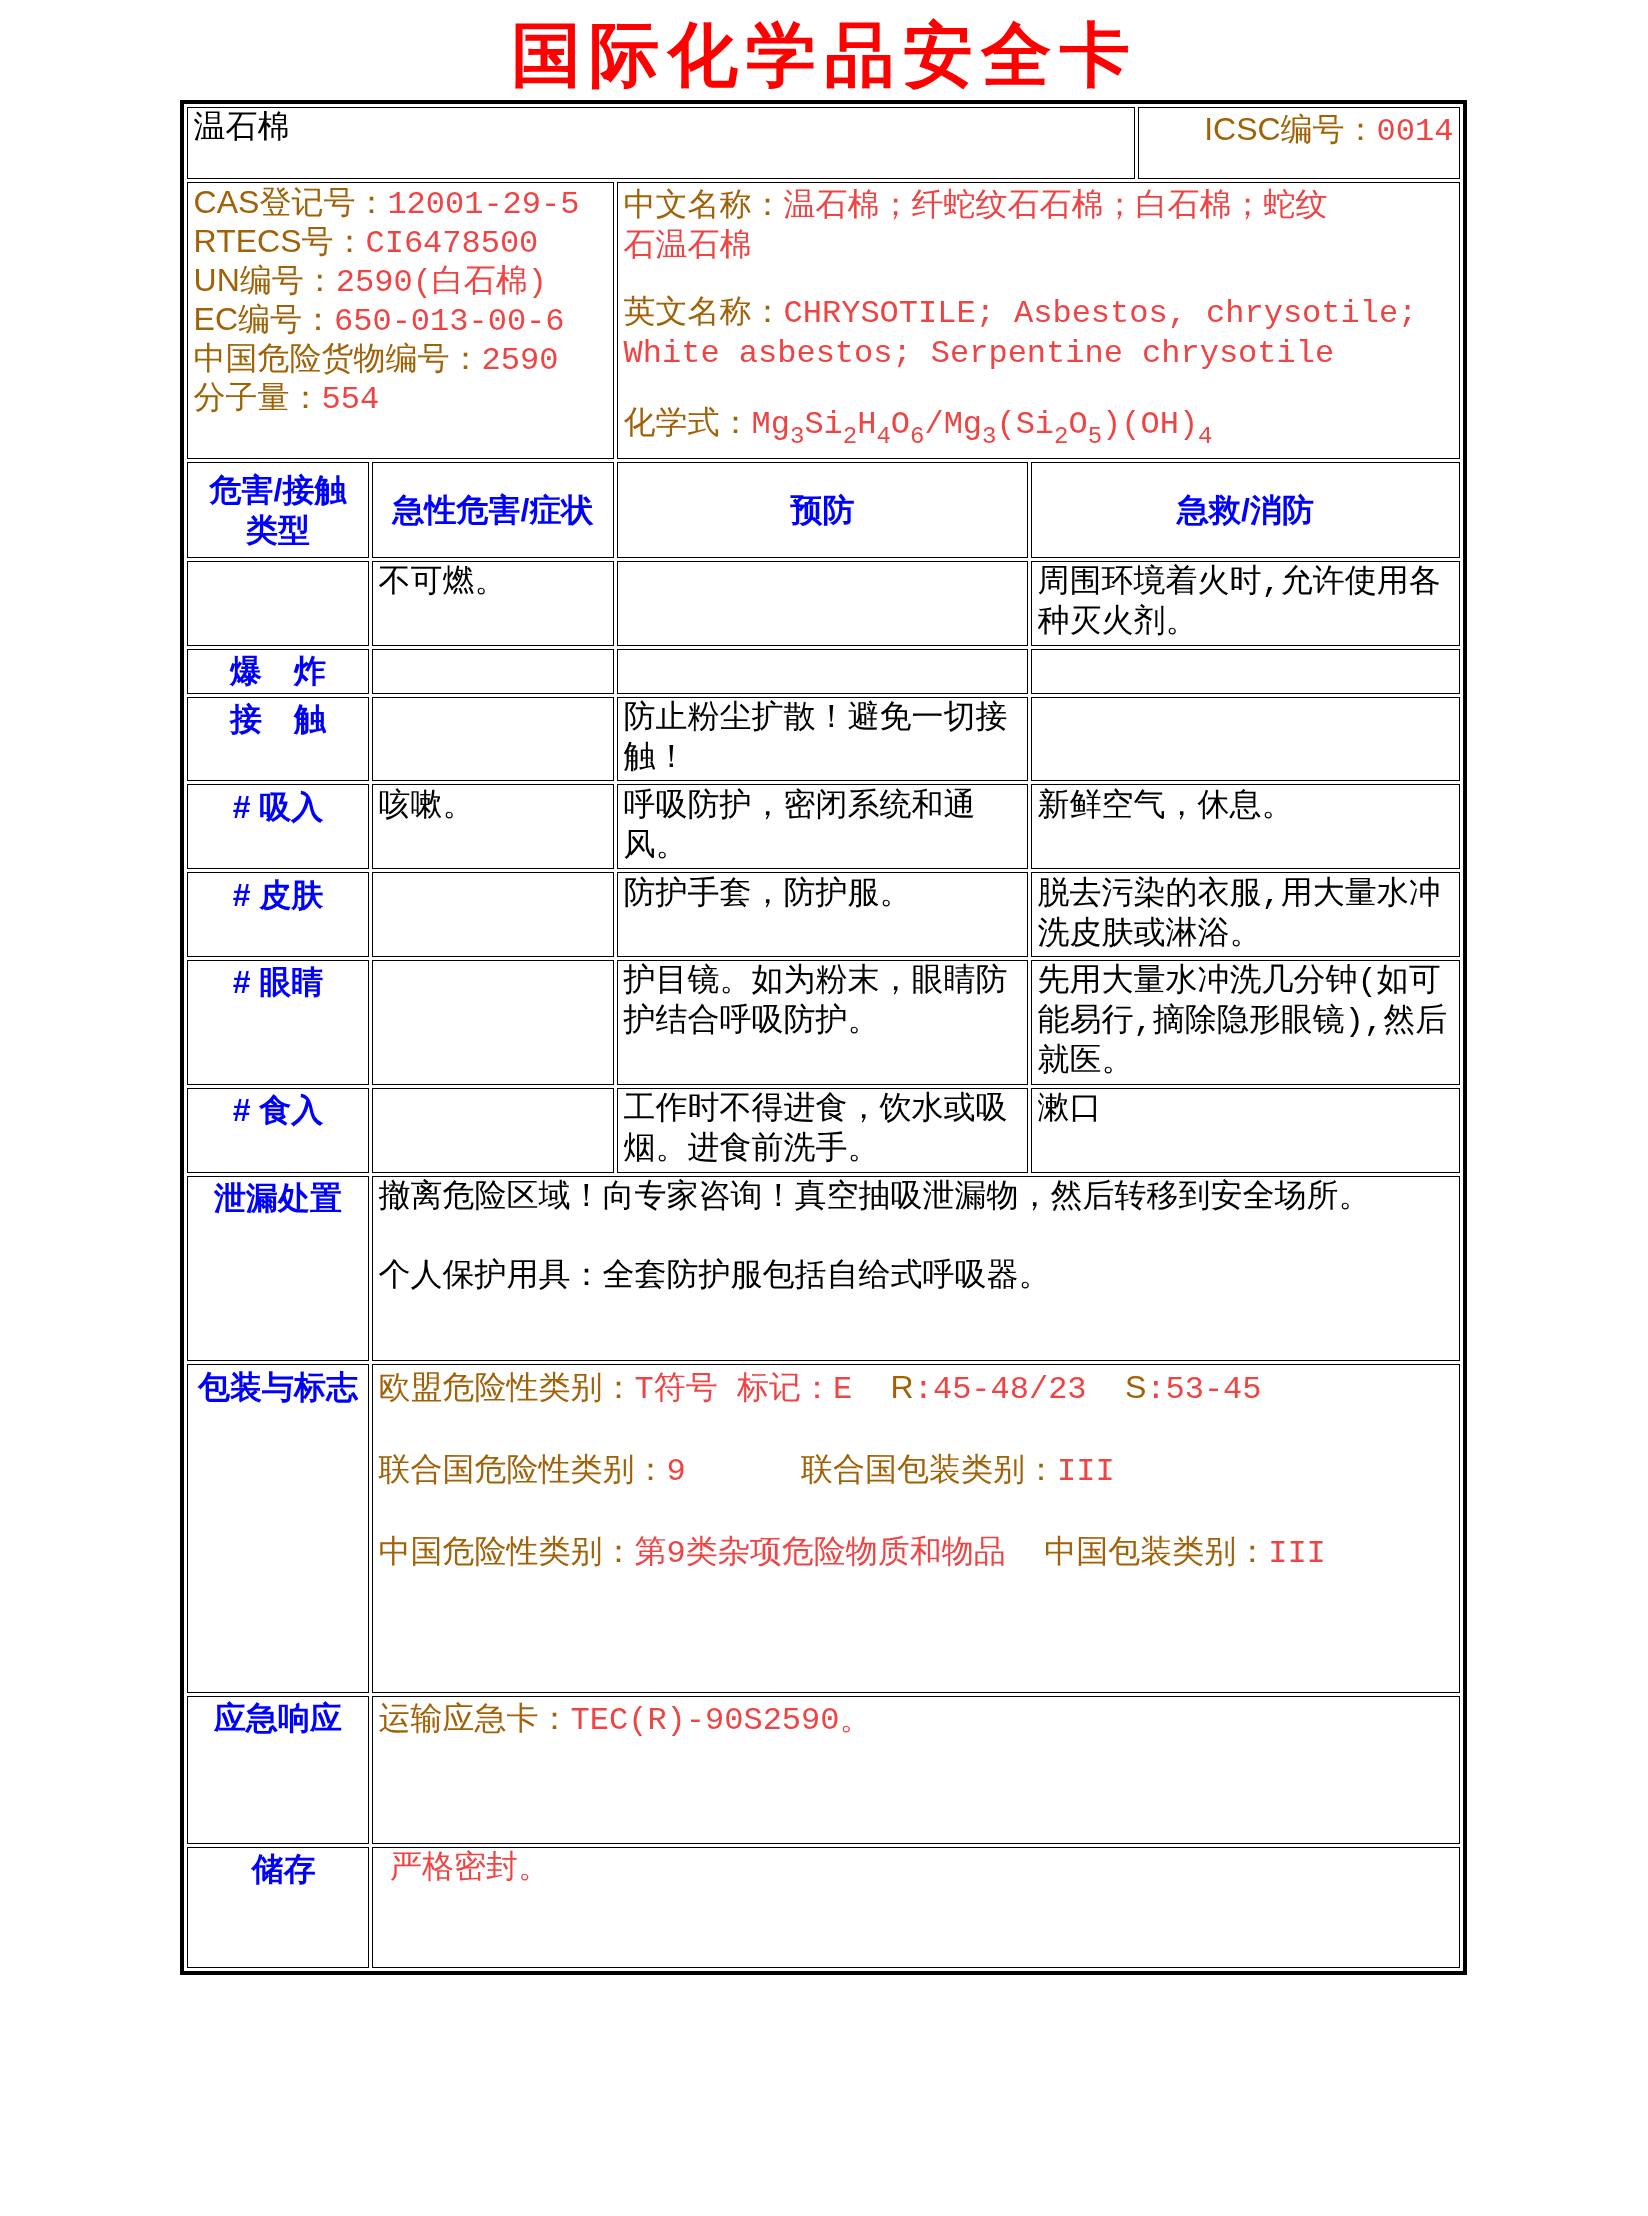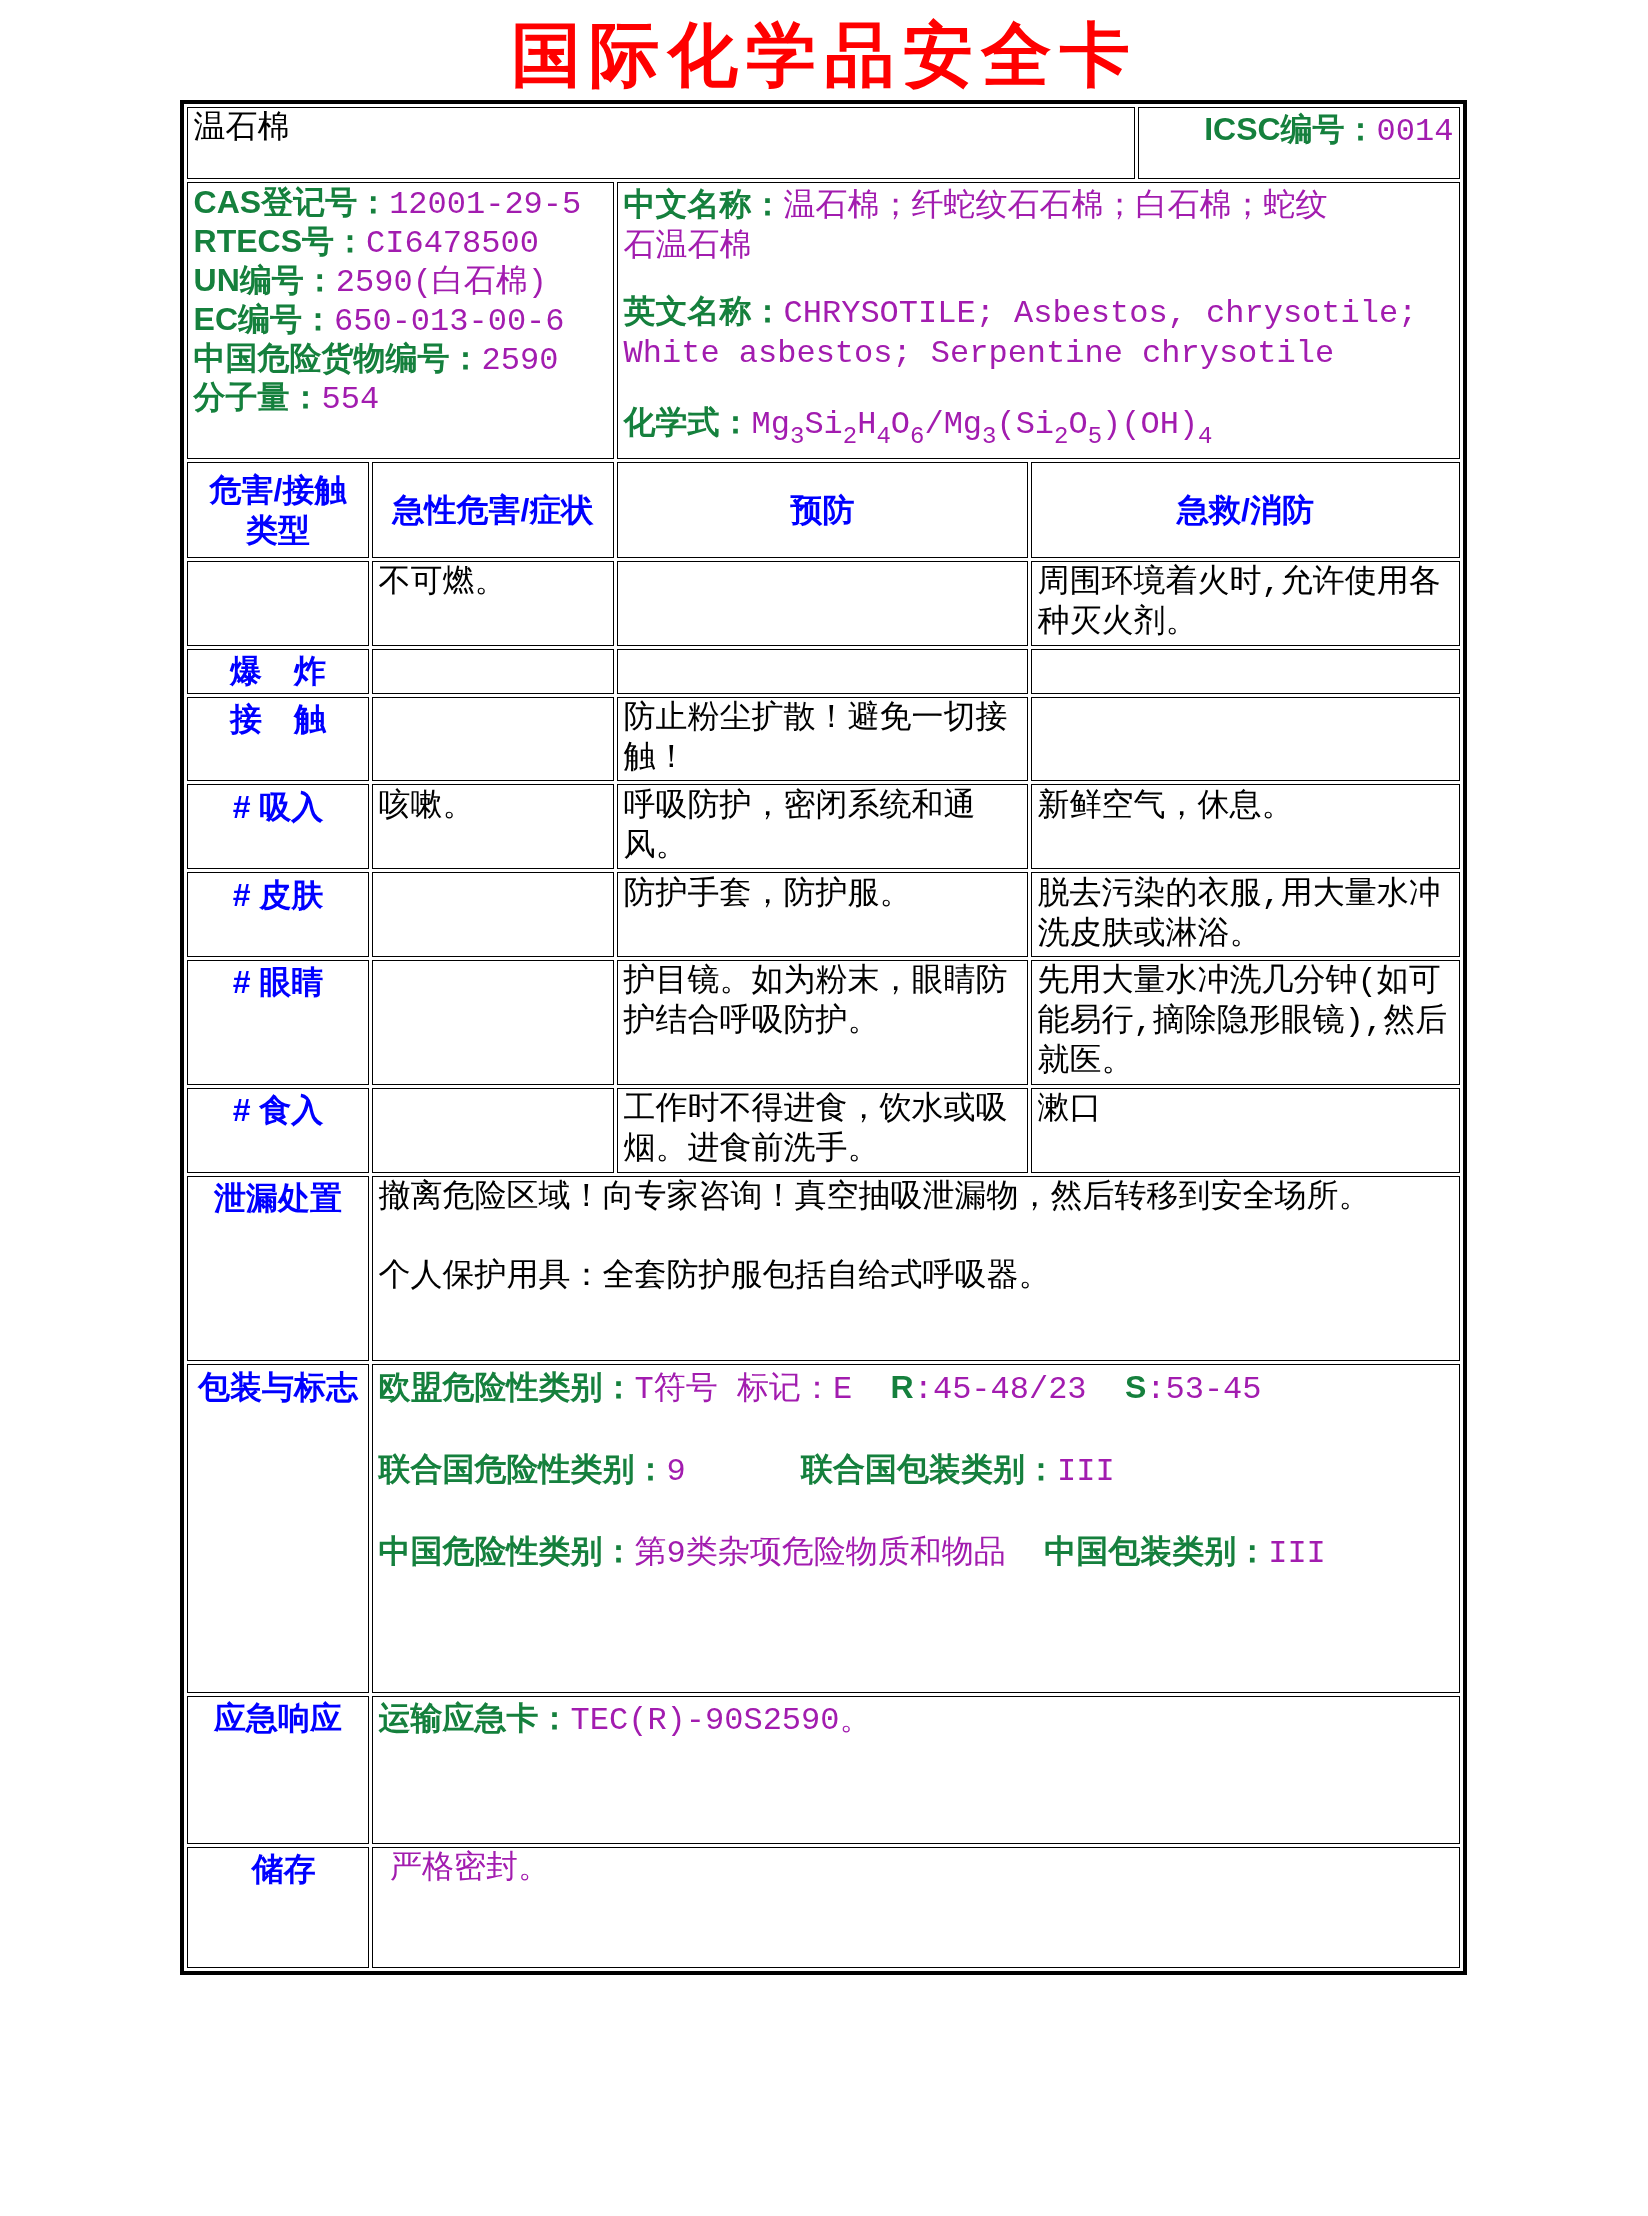--- a/index.html
+++ b/index.html
@@ -29,22 +29,22 @@
     padding:1.4px 5.6px;
     font-size:32px;
     line-height:40px;
     word-break:break-all;
     overflow:hidden;
   }
   
   col.c1{width:182px;} col.c2{width:242px;} col.c3{width:411px;}
   col.c4{width:104px;} col.c5{width:322px;}
 
-  .blue, .seg-b{color:#15803d;font-weight:bold;font-family:"Liberation Sans","DejaVu Sans",sans-serif;}
-  .seg-k{color:#a21caf;}
+  .blue, .seg-b{color:#a16207;font-weight:normal;font-family:"Liberation Sans","DejaVu Sans",sans-serif;}
+  .seg-k{color:#ef4444;}
   .segline{white-space:pre-wrap;}
 
   td.name-cell{vertical-align:middle;padding-left:33px;height:67px;}
   td.icsc-cell{vertical-align:middle;text-align:right;padding-right:19.5px;}
 
   td.ids-cell{height:266px;padding-top:8.4px;}
   .ids-cell .idline{line-height:36px;}
   td.names-cell{padding-top:8.4px;}
   .zh-block{margin-top:0;}
   .en-block{margin-top:24px;}

